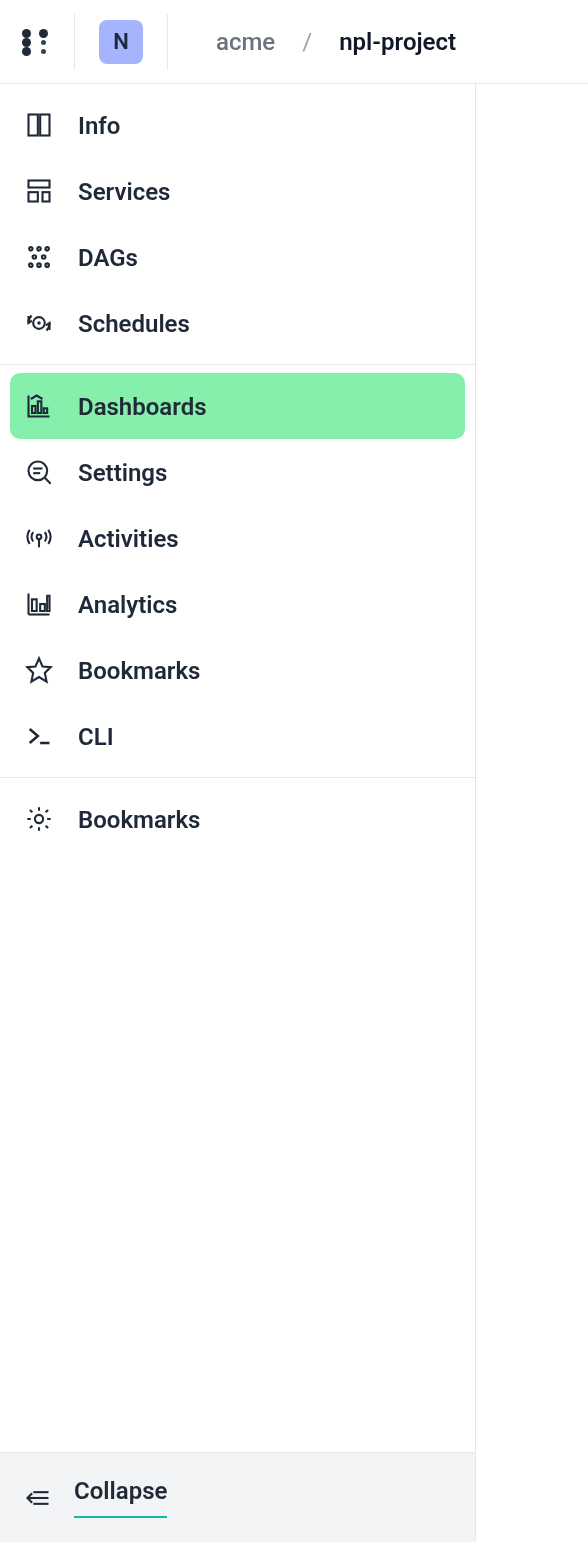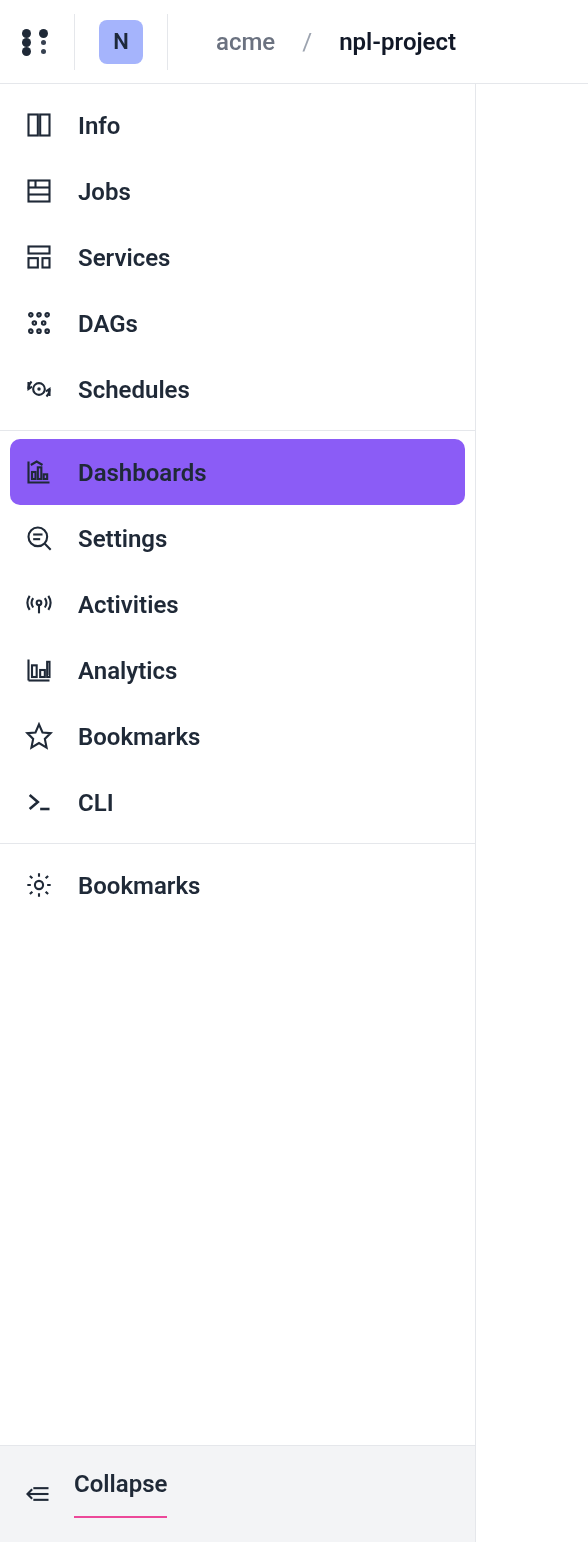--- a/index.html
+++ b/index.html
@@ -105,38 +105,38 @@
   .nav-item .icon-slot {
     width: 30px;
     height: 30px;
     display: flex;
     align-items: center;
     justify-content: center;
     color: #1f2937;
     flex-shrink: 0;
   }
   .nav-item.active {
-    background: #8b5cf6;
+    background: #86efac;
   }
   .spacer { flex: 1; }
   .collapse-bar {
     background: #f3f4f6;
     padding: 24px 24px;
     display: flex;
     align-items: center;
     gap: 22px;
     cursor: pointer;
     border-top: 1px solid #e5e7eb;
   }
   .collapse-bar .label {
     font-size: 24px;
     font-weight: 600;
     color: #1f2937;
-    border-bottom: 2px solid #ec4899;
-    padding-bottom: 18px;
+    border-bottom: 2px solid #14b8a6;
+    padding-bottom: 11px;
   }
   svg { display: block; }
 </style>
 </head>
 <body>
 
 <div class="header">
   <div class="menu-icon">
     <span></span>
       <span></span>
@@ -166,31 +166,20 @@
           <svg width="28" height="28" viewBox="0 0 24 24" fill="none" stroke="currentColor" stroke-width="1.8">
               <rect x="3" y="3" width="8" height="18"></rect>
               <rect x="13" y="3" width="8" height="18"></rect>
             </svg>
         </span>
         <span>Info</span>
       </div>
       <div class="nav-item">
         <span class="icon-slot">
           <svg width="28" height="28" viewBox="0 0 24 24" fill="none" stroke="currentColor" stroke-width="1.8">
-              <rect x="3" y="3" width="18" height="18"></rect>
-              <line x1="3" y1="9" x2="21" y2="9"></line>
-              <line x1="3" y1="15" x2="21" y2="15"></line>
-              <line x1="9" y1="3" x2="9" y2="9"></line>
-            </svg>
-        </span>
-        <span>Jobs</span>
-      </div>
-      <div class="nav-item">
-        <span class="icon-slot">
-          <svg width="28" height="28" viewBox="0 0 24 24" fill="none" stroke="currentColor" stroke-width="1.8">
               <rect x="3" y="3" width="18" height="6"></rect>
               <rect x="3" y="13" width="8" height="8"></rect>
               <rect x="15" y="13" width="6" height="8"></rect>
             </svg>
         </span>
         <span>Services</span>
       </div>
       <div class="nav-item">
         <span class="icon-slot">
           <svg width="28" height="28" viewBox="0 0 24 24" fill="none" stroke="currentColor" stroke-width="1.8">

